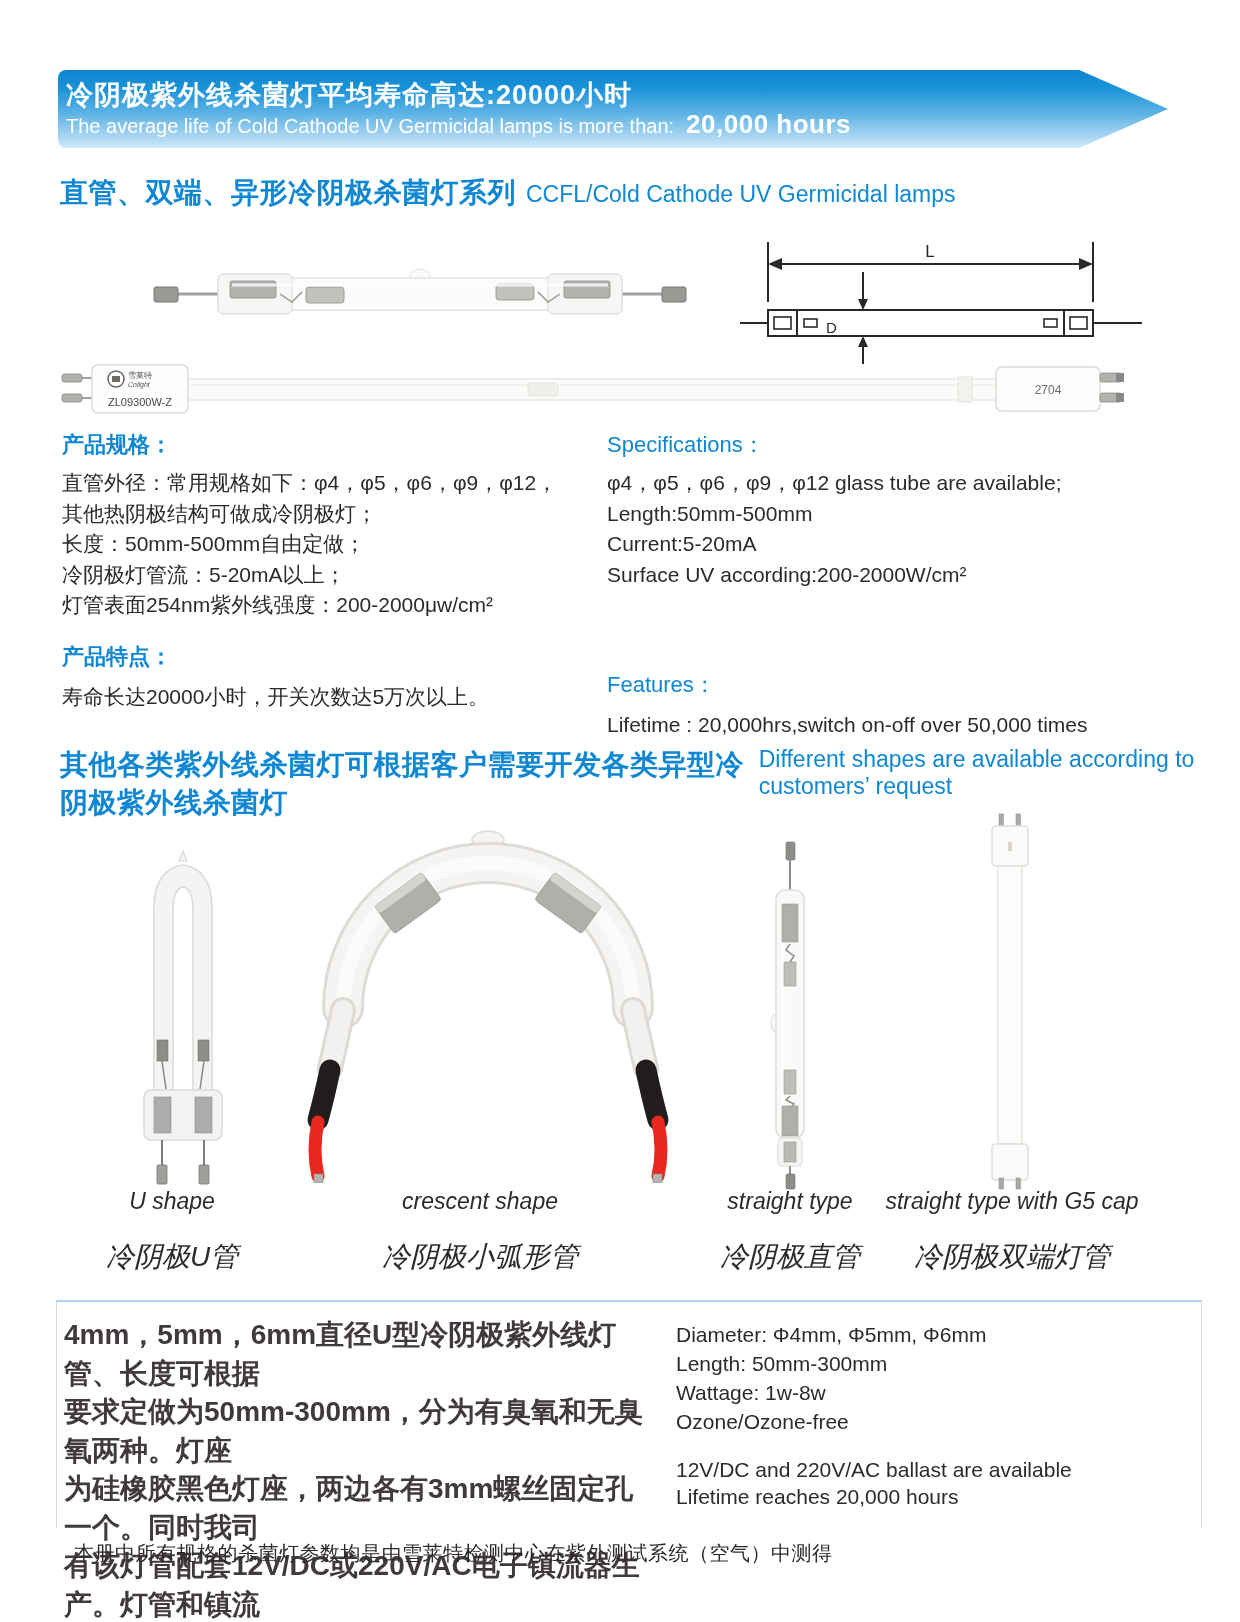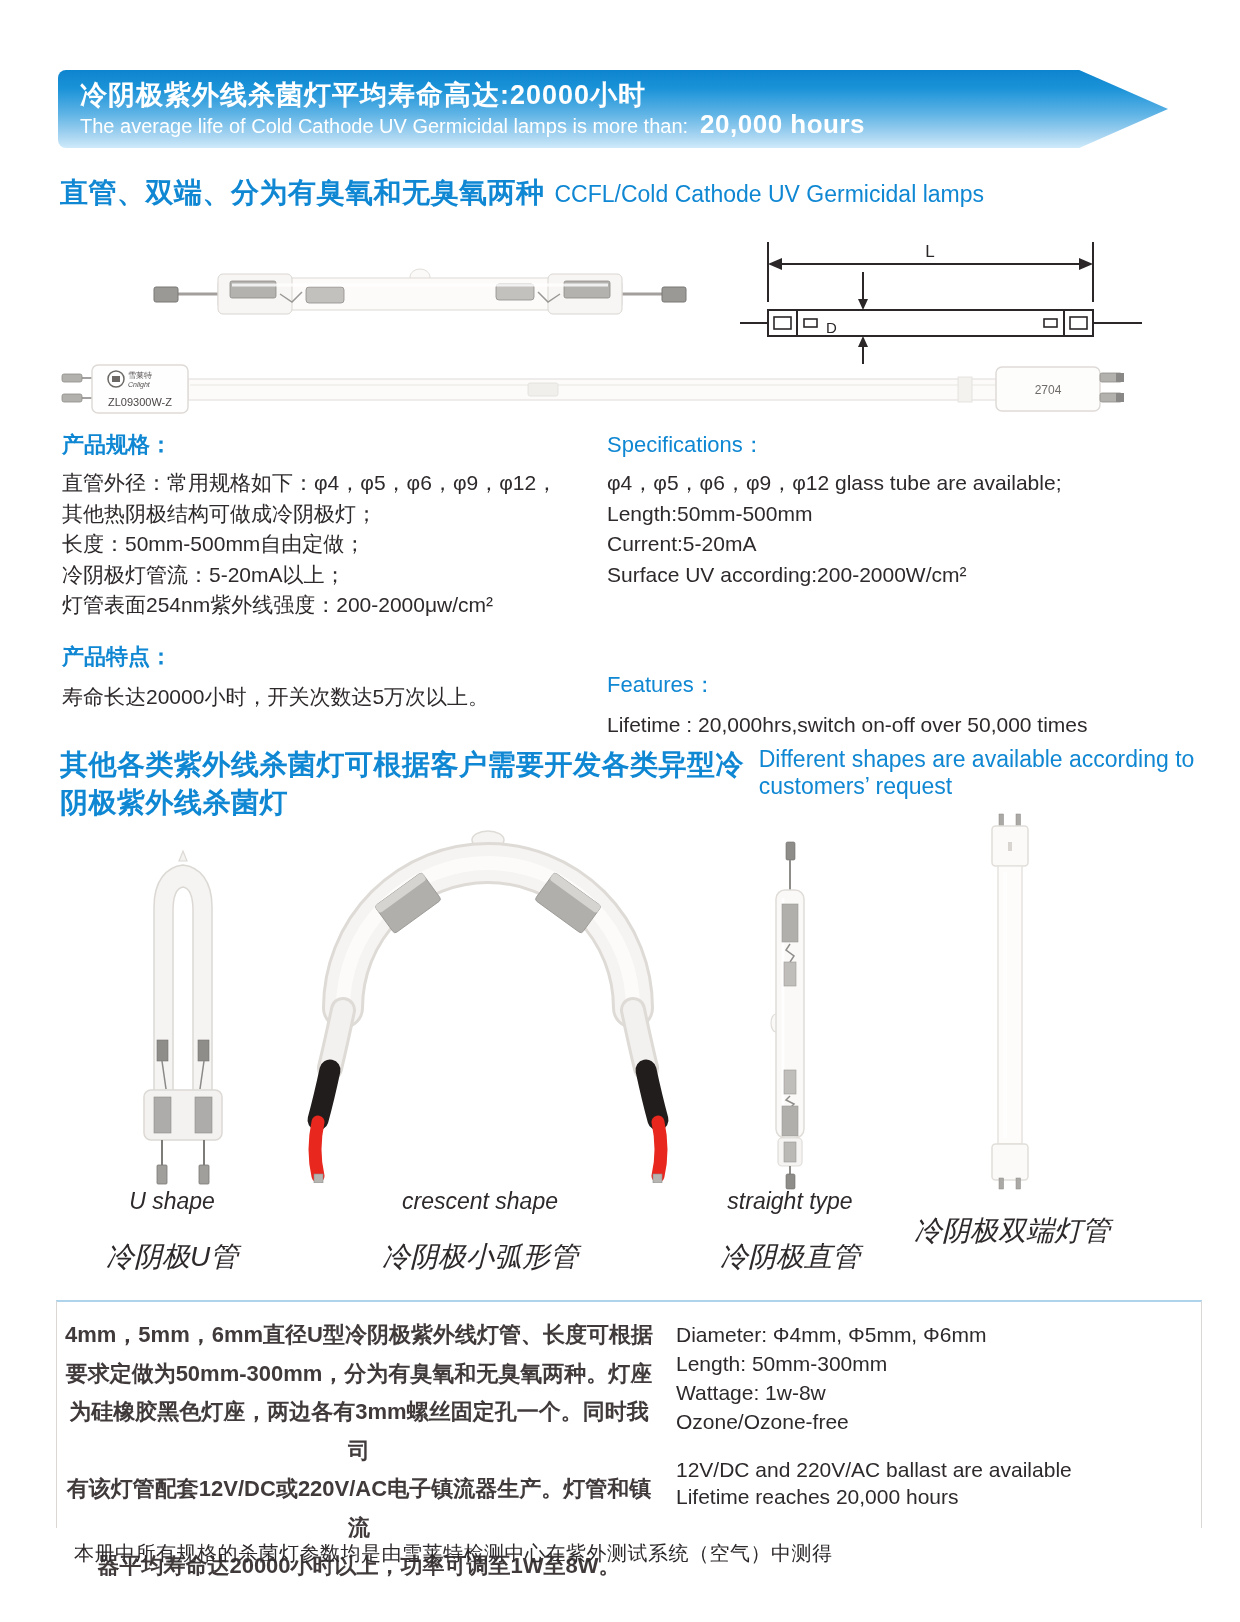--- a/index.html
+++ b/index.html
@@ -11,21 +11,21 @@
   body{font-family:"Liberation Sans","DejaVu Sans",sans-serif;color:var(--ink);}
   #page{position:relative;width:1240px;height:1622px;background:#fff;overflow:hidden;}
 
   
   .banner{
     position:absolute;left:58px;top:70px;width:1110px;height:78px;
     background:linear-gradient(180deg,#0d84ce 0%,#1b93d8 24%,#5eb3e5 56%,#a6d4f1 84%,#cfeafa 100%);
     clip-path:polygon(0 0,92% 0,100% 50%,92% 100%,0 100%);
     border-radius:8px;
     display:flex;flex-direction:column;justify-content:center;
-    padding-left:22px;box-sizing:border-box;color:#fff;
+    padding-left:8px;box-sizing:border-box;color:#fff;
   }
   .banner-title{font-size:27px;font-weight:bold;letter-spacing:1px;line-height:32px;}
   .banner-sub{font-size:20px;line-height:26px;display:flex;align-items:baseline;}
   .banner-sub .val{font-size:26px;font-weight:bold;margin-left:12px;letter-spacing:0.5px;}
 
   .h1,.h2{position:absolute;left:60px;display:flex;align-items:baseline;gap:10px;color:var(--accent);}
   .h1{top:174px;}
   .h-cn{font-size:28px;font-weight:bold;letter-spacing:0.5px;}
   .h-en{font-size:23px;font-weight:normal;}
   .h2{top:746px;flex-direction:row;gap:8px;align-items:flex-start;}
@@ -55,21 +55,21 @@
   .sl1{left:62px;width:220px;}
   .sl2{left:360px;width:240px;}
   .sl3{left:680px;width:220px;}
   .sl4{left:850px;width:324px;}
 
   .divider{position:absolute;left:56px;top:1300px;width:1146px;height:2px;background:var(--divider);}
   .vline{position:absolute;top:1301px;width:1px;height:227px;background:#dbd7d4;}
   .vl-l{left:56px;} .vl-r{left:1201px;}
 
   .bottom-cn{left:64px;top:1316px;width:590px;}
-  .bottom-cn .ln{font-size:22px;font-weight:bold;line-height:38.5px;color:#403a3b;text-align:center;}
+  .bottom-cn .ln{font-size:28px;font-weight:bold;line-height:38.5px;color:#403a3b;}
   .bottom-en{left:676px;top:1320px;width:520px;}
   .bottom-en .ln{font-size:21px;line-height:29px;}
   .bottom-en .grp2{margin-top:20px;}
   .bottom-en .grp2 .ln{line-height:27px;}
 
   .footer{position:absolute;left:74px;top:1540px;font-size:20px;color:var(--ink);letter-spacing:0.5px;}
 
   text{font-family:"Liberation Sans","DejaVu Sans",sans-serif;}
 </style>
 </head>
@@ -79,21 +79,21 @@
 
   <div class="banner">
     <div class="banner-title">冷阴极紫外线杀菌灯平均寿命高达:20000小时</div>
     <div class="banner-sub">
       <span>The average life of Cold Cathode UV Germicidal lamps is more than:</span>
       <span class="val">20,000 hours</span>
     </div>
   </div>
 
   <div class="h1">
-    <span class="h-cn">直管、双端、分为有臭氧和无臭氧两种</span>
+    <span class="h-cn">直管、双端、异形冷阴极杀菌灯系列</span>
     <span class="h-en">CCFL/Cold Cathode UV Germicidal lamps</span>
   </div>
 
   <svg class="svg-lamp1" viewBox="0 0 560 92">
     <line x1="36" y1="46" x2="80" y2="46" stroke="#a29f9c" stroke-width="3"></line>
     <line x1="480" y1="46" x2="526" y2="46" stroke="#a29f9c" stroke-width="3"></line>
     <rect x="14" y="39" width="24" height="15" rx="2" fill="#9b9996" stroke="#7a7875"></rect>
     <rect x="522" y="39" width="24" height="15" rx="2" fill="#9b9996" stroke="#7a7875"></rect>
     <ellipse cx="280" cy="29" rx="10" ry="8" fill="#fbfaf9" stroke="#e2dfdb"></ellipse>
     <rect x="78" y="30" width="404" height="32" rx="6" fill="#fcfbfa" stroke="#ddd9d5"></rect>
@@ -265,20 +265,21 @@
   </div>
   <div class="shape-label sl3">
     <div class="en">straight type</div>
     <div class="cn">冷阴极直管</div>
   </div>
   <div class="shape-label sl2">
     <div class="en">crescent shape</div>
     <div class="cn">冷阴极小弧形管</div>
   </div>
   <div class="shape-label sl4">
+    <div class="en">straight type with G5 cap</div>
     <div class="cn">冷阴极双端灯管</div>
   </div>
 
   <div class="divider"></div>
   <div class="vline vl-l"></div>
   <div class="vline vl-r"></div>
 
   <div class="col bottom-cn">
     <div class="ln">4mm，5mm，6mm直径U型冷阴极紫外线灯管、长度可根据</div>
     <div class="ln">要求定做为50mm-300mm，分为有臭氧和无臭氧两种。灯座</div>

